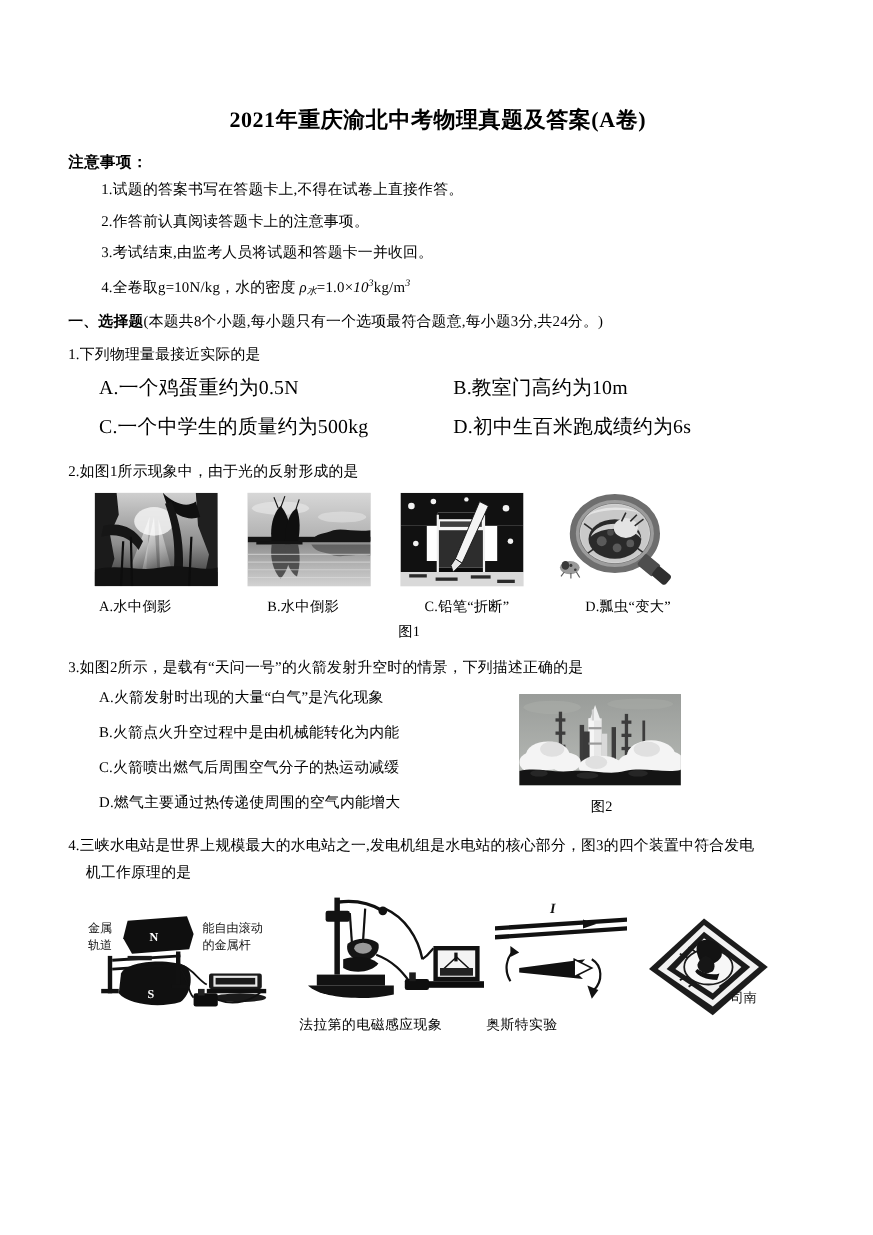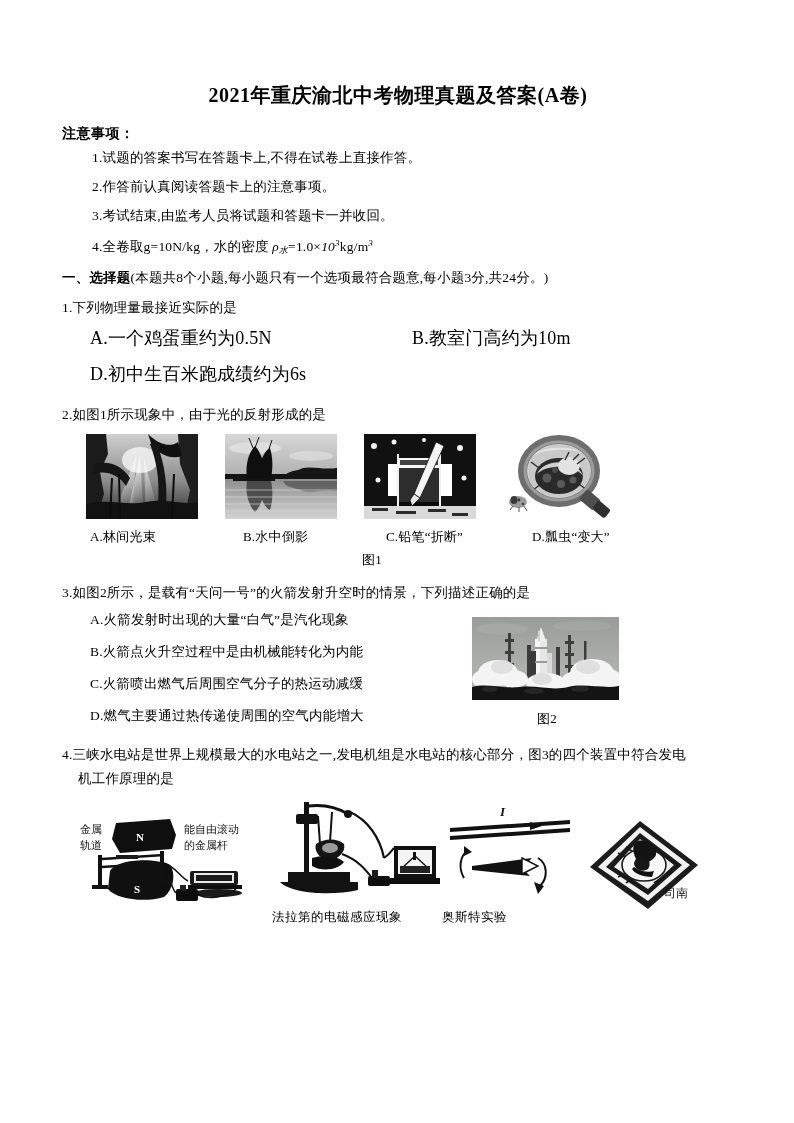--- a/index.html
+++ b/index.html
@@ -18,21 +18,21 @@
   .page {
     position: relative;
     width: 794px;
     height: 1123px;
     padding: 0;
     box-sizing: border-box;
   }
   .content {
     position: absolute;
     left: 62px;
-    top: 81px;
+    top: 95px;
     width: 672px;
   }
 
   
   .doc-title {
     text-align: center;
     font-size: 20px;
     font-weight: bold;
     letter-spacing: 0.5px;
     margin: 0 0 16px 0;
@@ -211,20 +211,21 @@
     <li class="notice-item"><span>4.全卷取g=10N/kg，水的密度 </span><span class="formula"><i>ρ</i><sub>水</sub><span>=1.0×</span><i>10</i><sup>3</sup><span>kg/m</span><sup>3</sup></span></li>
   </ul>
 
   <div class="section-heading"><span class="strong">一、</span><span class="strong">选择题</span><span>(本题共8个小题,每小题只有一个选项最符合题意,每小题3分,共24分。)</span></div>
 
   <div class="question">
     <div class="q-stem">1.下列物理量最接近实际的是</div>
     <div class="opt-grid">
       <div class="opt">A.一个鸡蛋重约为0.5N</div>
       <div class="opt">B.教室门高约为10m</div>
+      <div class="opt">C.一个中学生的质量约为500kg</div>
       <div class="opt">D.初中生百米跑成绩约为6s</div>
     </div>
   </div>
 
   <div class="question">
     <div class="q-stem">2.如图1所示现象中，由于光的反射形成的是</div>
 
     <div class="q2-figs">
 
       <div class="q2-fig">
@@ -390,21 +391,21 @@
             <g transform="rotate(40 88 66)">
               <rect x="78" y="60" width="18" height="13" rx="2" fill="#4e4e4e"></rect>
               <rect x="94" y="61" width="16" height="11" rx="3" fill="#2f2f2f"></rect>
             </g>
           </svg>
         </div>
       </div>
     </div>
 
     <div class="q2-caps">
-      <span class="cap-1">A.林间光束</span>
+      <span class="cap-1">A.水中倒影</span>
       <span class="cap-2">B.水中倒影</span>
       <span class="cap-3">C.铅笔“折断”</span>
       <span>D.瓢虫“变大”</span>
     </div>
     <div class="fig-label fig-label-1">图1</div>
   </div>
 
   <div class="question" style="margin-top:14px;">
     <div class="q-stem">3.如图2所示，是载有“天问一号”的火箭发射升空时的情景，下列描述正确的是</div>
     <div class="q3-row">

